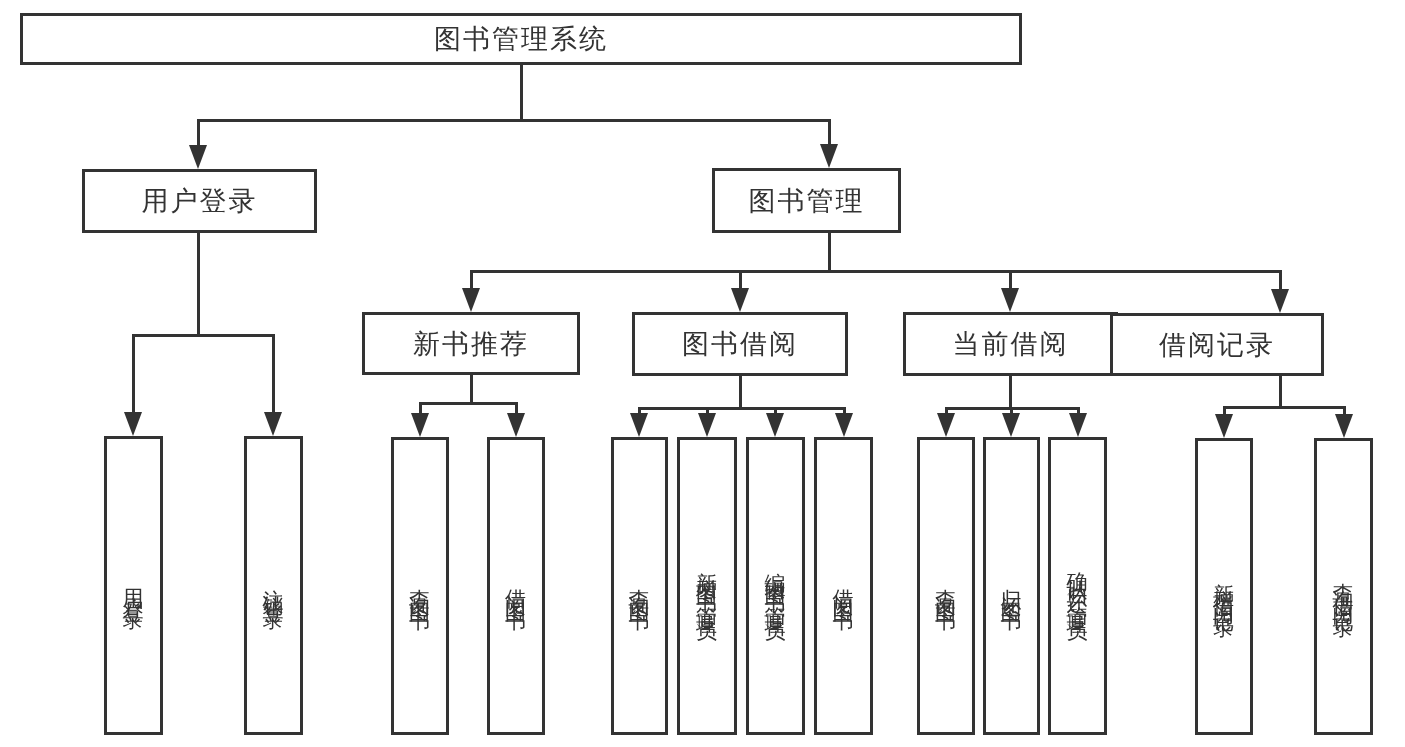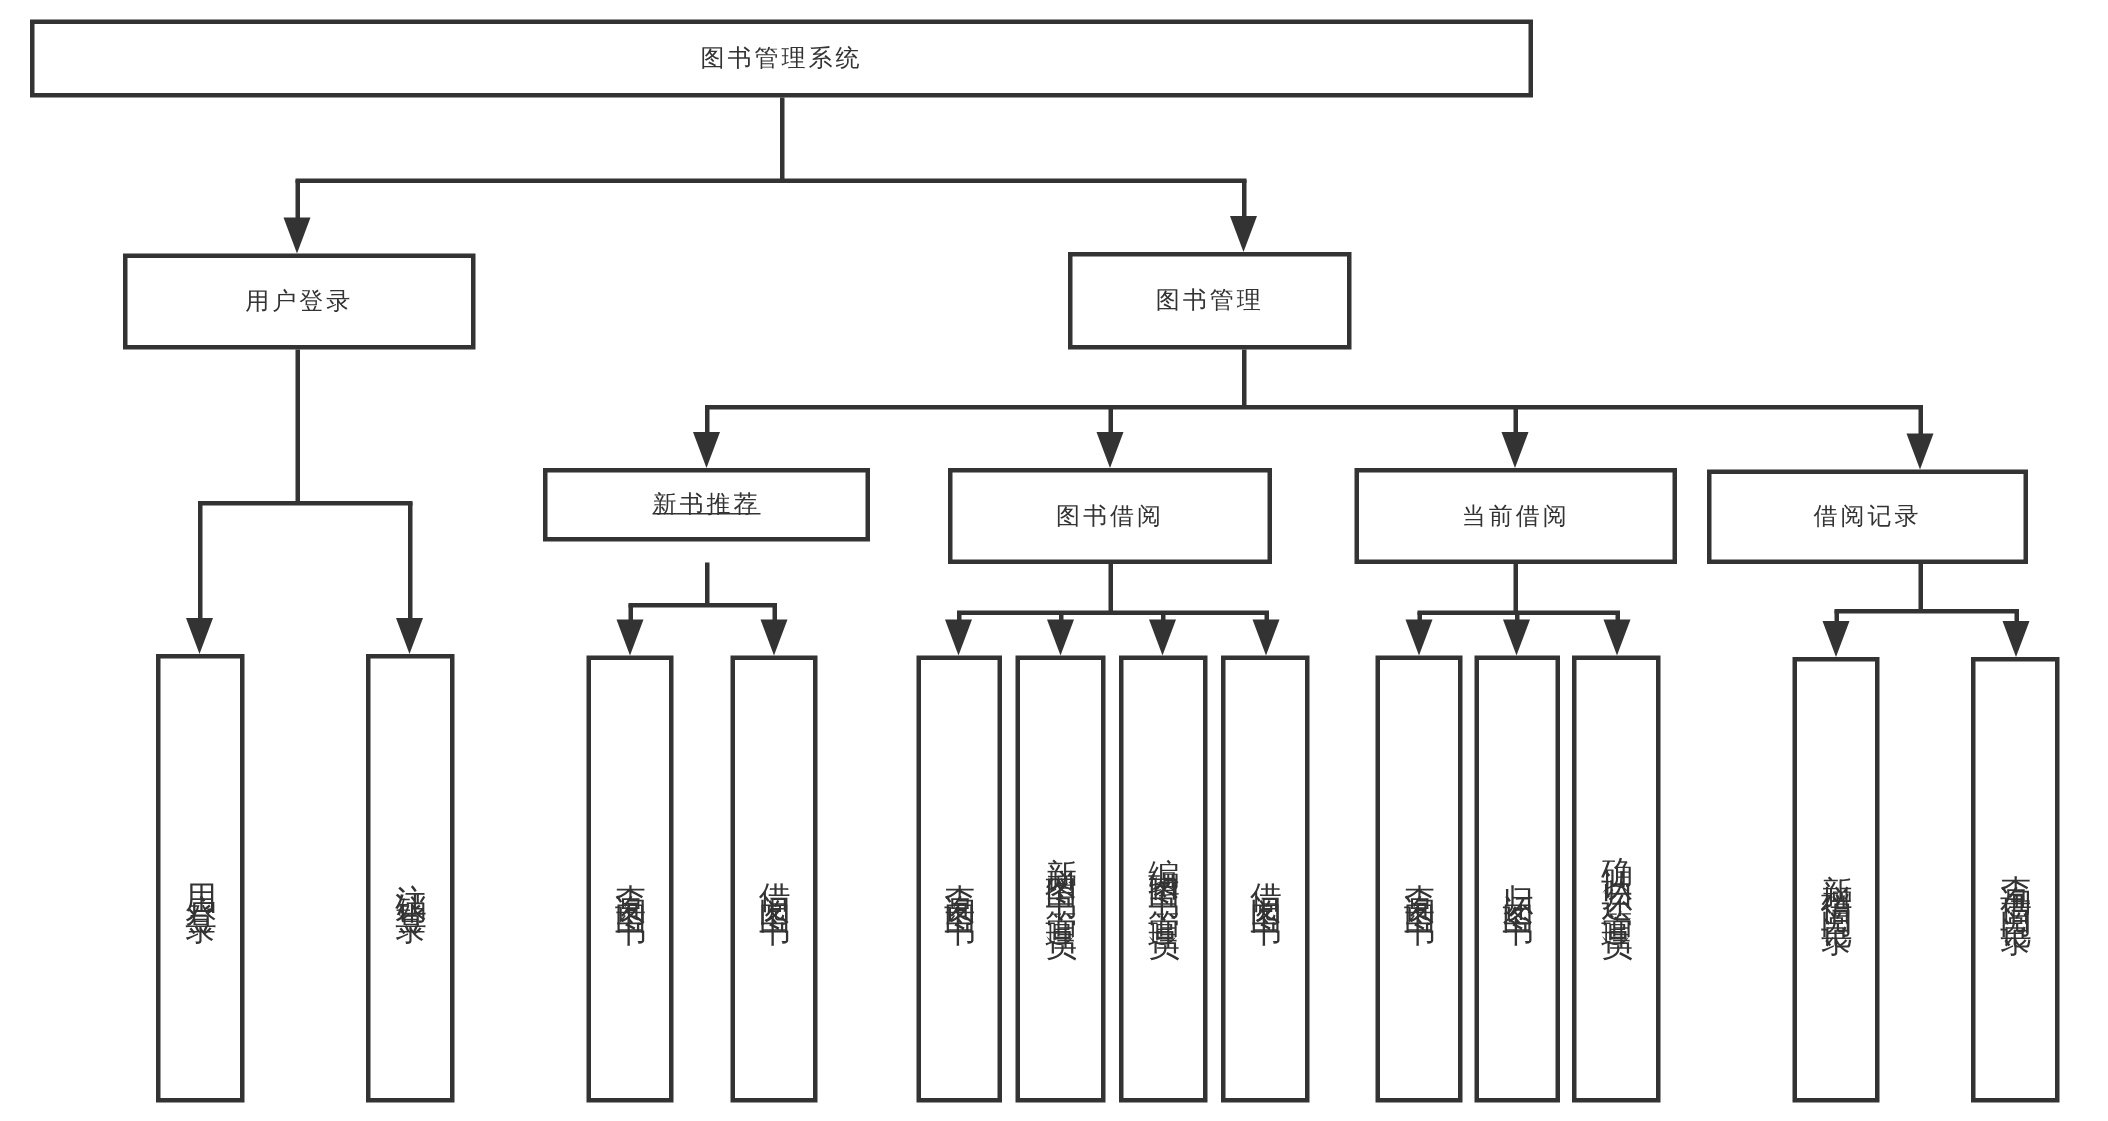--- a/index.html
+++ b/index.html
@@ -15,21 +15,21 @@
     position: absolute;
     box-sizing: border-box;
     border: 3px solid var(--line, #333333);
     background: var(--bg, #ffffff);
     color: var(--text, #333333);
     display: flex;
     align-items: center;
     justify-content: center;
   }
   .hbox {
-    font-size: 16px;
+    font-size: 27px;
     letter-spacing: 2px;
     white-space: nowrap;
   }
   .leaf {
     writing-mode: vertical-rl;
     text-orientation: mixed;
     font-size: 21px;
     letter-spacing: 7px;
     line-height: 1;
   }
@@ -63,30 +63,30 @@
     <span>图书管理系统</span>
   </div>
 
   <div class="box hbox" style="left:82px; top:169px; width:235px; height:64px;">
     <span>用户登录</span>
   </div>
   <div class="box hbox" style="left:712px; top:168px; width:189px; height:65px;">
     <span>图书管理</span>
   </div>
 
-  <div class="box hbox" style="left:362px; top:312px; width:218px; height:49px;text-decoration:underline;">
+  <div class="box hbox" style="left:362px; top:312px; width:218px; height:63px;">
     <span>新书推荐</span>
   </div>
   <div class="box hbox" style="left:903px; top:312px; width:215px; height:64px;">
     <span>当前借阅</span>
   </div>
   <div class="box hbox" style="left:632px; top:312px; width:216px; height:64px;">
     <span>图书借阅</span>
   </div>
-  <div class="box hbox" style="left:1138px; top:313px; width:214px; height:63px;">
+  <div class="box hbox" style="left:1110px; top:313px; width:214px; height:63px;">
     <span>借阅记录</span>
   </div>
 
   <div class="box leaf" style="left:104px; top:436px; width:59px; height:299px;">
     <span>用户登录</span>
   </div>
   <div class="box leaf" style="left:244px; top:436px; width:59px; height:299px;">
     <span>注销登录</span>
   </div>
 

